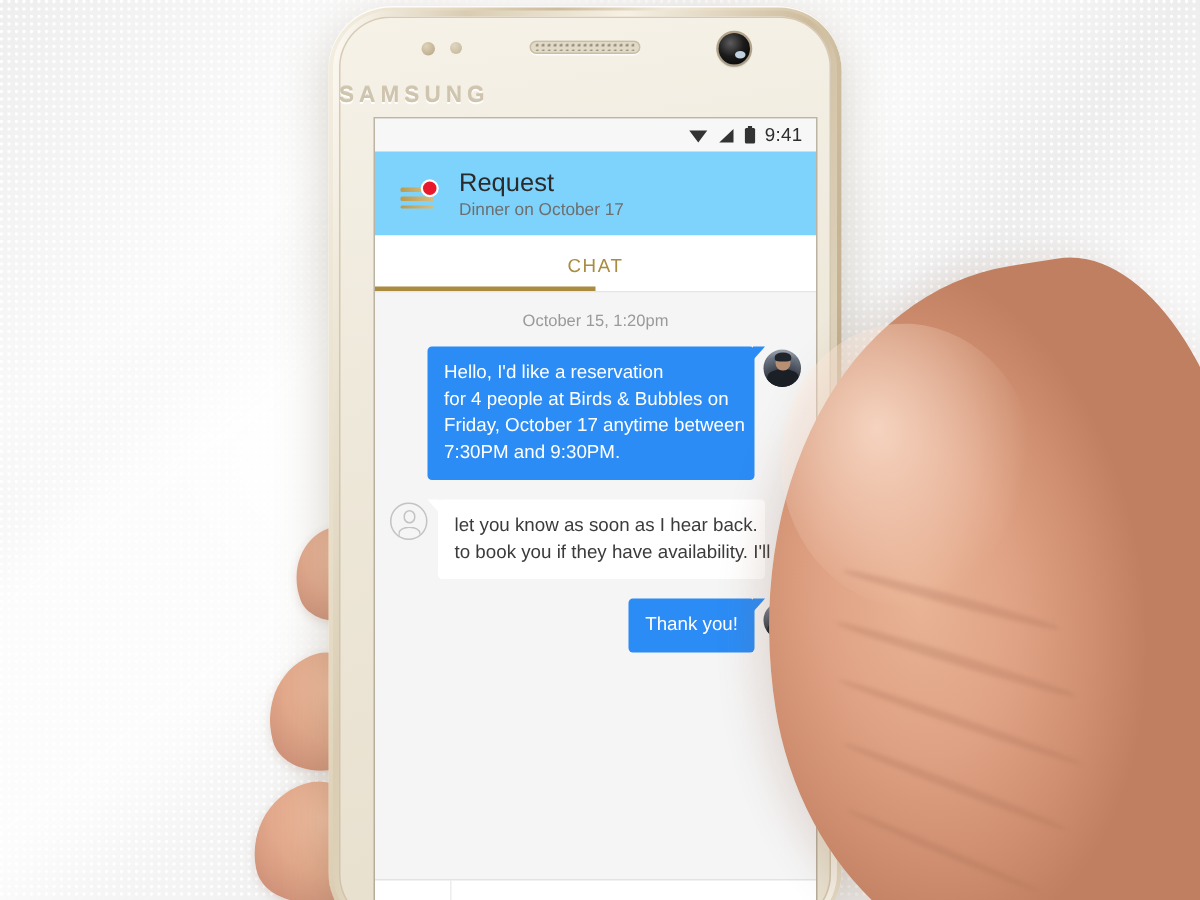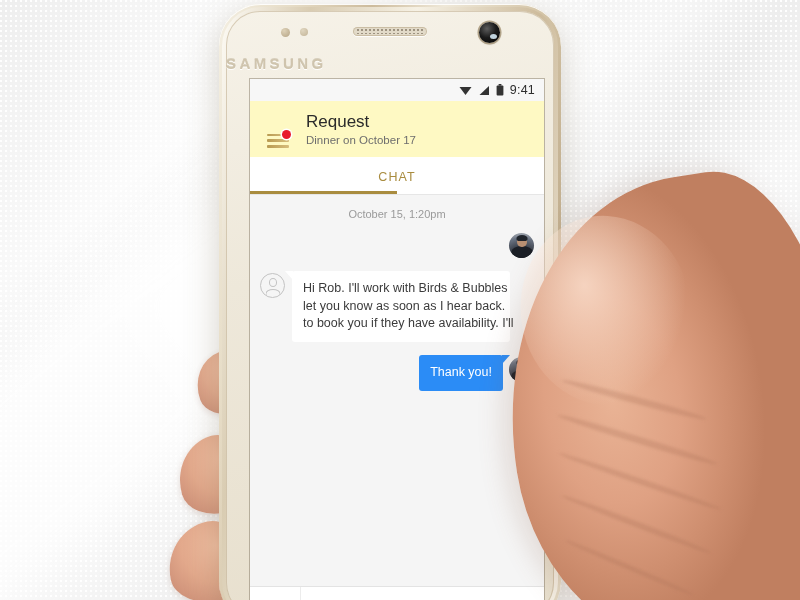--- a/index.html
+++ b/index.html
@@ -117,22 +117,22 @@
 
   #statusbar{
     height:22px;flex:0 0 22px;background:#f7f7f7;
     display:flex;align-items:center;justify-content:flex-end;gap:6px;
     padding:0 9px 0 0;color:#3a3a3a;
   }
   #statusbar .ico{display:block;}
   #statusbar .clock{font-size:12.5px;font-weight:500;letter-spacing:.2px;color:#2e2e2e;}
 
   #appbar{
-    flex:0 0 auto;background:#fef9c3;padding:11px 0 9px 0;
-    display:flex;align-items:flex-end;
+    flex:0 0 auto;background:#7dd3fc;padding:11px 0 9px 0;
+    display:flex;align-items:center;
   }
   #menu-btn{
     width:56px;flex:0 0 56px;display:flex;align-items:center;justify-content:center;
     padding-top:5px;position:relative;
   }
   #menu-btn .bars{position:relative;width:22px;height:14px;}
   #menu-btn .bars b{
     position:absolute;left:0;height:2.6px;border-radius:1px;
     background:linear-gradient(90deg,#b89a50,#d7bd7d);display:block;
   }
@@ -294,34 +294,39 @@
 
       <div id="tabs">
         <div class="tab active">CHAT</div>
         <div id="tab-indicator"></div>
       </div>
 
       <div id="thread">
         <div id="daystamp">October 15, 1:20pm</div>
 
         <div class="row out">
+          <div class="bubble blue">
+            <span class="ln">Hello, I'd like a reservation</span>
+            <span class="ln">for 4 people at Birds &amp; Bubbles on</span>
+            <span class="ln">Friday, October 17 anytime between</span>
+            <span class="ln">7:30PM and 9:30PM.</span>
+          </div>
           <div class="avatar photo">
             <span class="body"></span>
               <span class="head"></span>
               <span class="hair"></span>
           </div>
         </div>
 
         <div class="row in">
           <div class="avatar ph-ring">
             <span class="p-head"></span>
               <span class="p-body"></span>
           </div>
           <div class="bubble white">
-            <span class="ln">Hi Rob. I'll work with Birds &amp; Bubbles</span>
             <span class="ln">let you know as soon as I hear back.</span>
             <span class="ln">to book you if they have availability. I'll</span>
           </div>
         </div>
 
         <div class="row out">
           <div class="bubble blue short">
             <span class="ln">Thank you!</span>
           </div>
           <div class="avatar photo">

